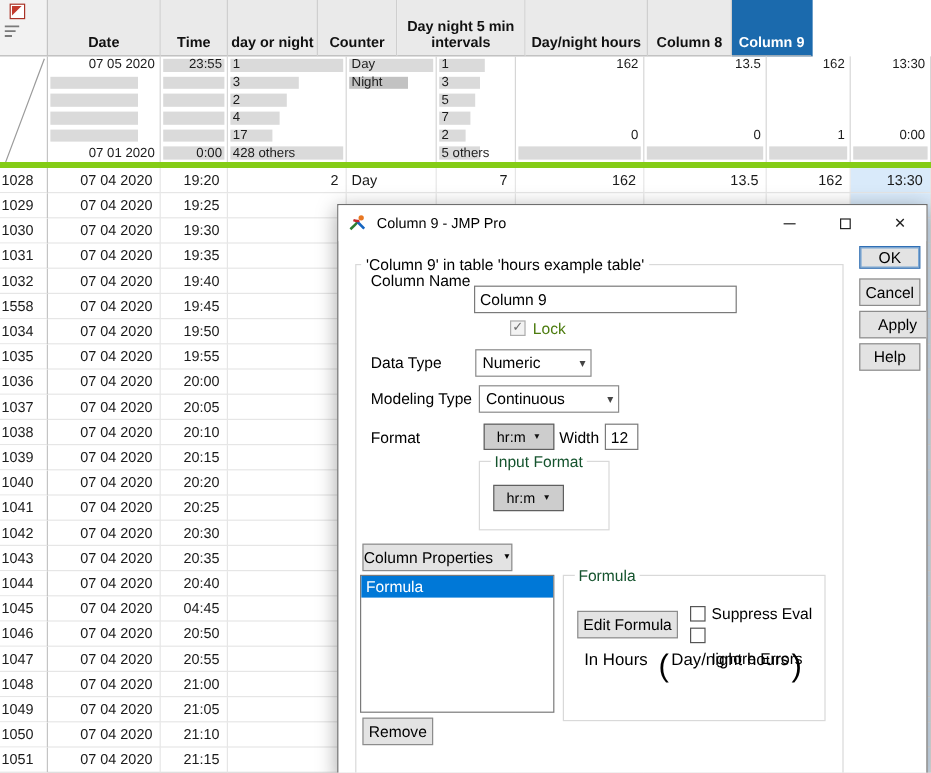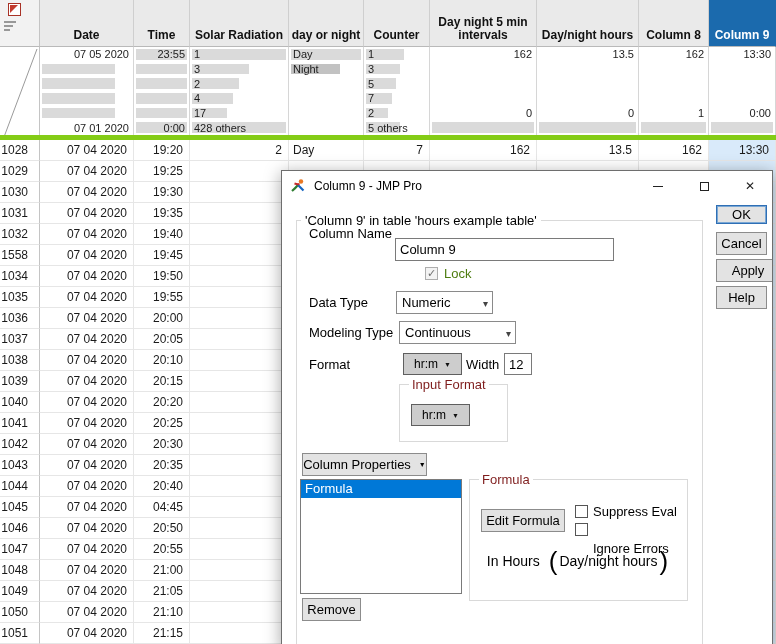--- a/index.html
+++ b/index.html
@@ -50,21 +50,21 @@
   .wbtn { position: absolute; top: 0; width: 46px; height: 30px; display: flex; align-items: center; justify-content: center; }
   .wbtn.min { left: 353px; } .wbtn.max { left: 399px; } .wbtn.close { left: 445px; }
   .glyph-min { width: 10px; height: 1px; background: #222; }
   .glyph-max { width: 9px; height: 9px; border: 1px solid #222; }
   .glyph-close { font-size: 12px; color: #222; line-height: 1; }
 
   .subtitle { position: absolute; left: 19px; top: 42px; font-size: 13px; color: #000; background: #fff;
               padding: 0 4px; z-index: 3; white-space: nowrap; }
   .groupbox { position: absolute; border: 1px solid #d9d9d9; background: transparent; }
   .gb-outer { left: 14px; top: 49px; width: 407px; height: 440px; }
-  .gb-label { position: absolute; font-size: 13px; color: #7f1d1d; background: #fff; padding: 0 3px; z-index: 3; white-space: nowrap; }
+  .gb-label { position: absolute; font-size: 13px; color: #14532d; background: #fff; padding: 0 3px; z-index: 3; white-space: nowrap; }
 
   .dlbl { position: absolute; font-size: 13px; color: #000; white-space: nowrap; z-index: 2; }
   .dlbl.disabled { color: #4d7c0f; }
 
   .tinput { position: absolute; border: 1px solid #7a7a7a; background: #fff; font-family: "Liberation Sans", sans-serif;
             font-size: 13px; padding: 0 4px; z-index: 2; outline: none; color: #000; }
 
   .combo { position: absolute; border: 1px solid #8a8a8a; background: #fff; display: flex; align-items: center;
            font-size: 13px; padding: 0 18px 0 5px; z-index: 2; }
   .combo .carrow { position: absolute; right: 4px; top: 50%; transform: translateY(-50%); font-size: 10px; color: #444; }
@@ -81,21 +81,21 @@
         display: flex; align-items: center; justify-content: center; }
   .cb.disabled { border-color: #adadad; background: #f3f3f3; }
   .cb .chk { font-size: 11px; line-height: 1; color: #6f6f6f; }
 
   .listbox { position: absolute; left: 18px; top: 308px; width: 162px; height: 115px; border: 1px solid #7a7a7a;
              background: #fff; z-index: 2; overflow: hidden; }
   .litem { height: 18px; line-height: 18px; font-size: 13px; padding-left: 4px; }
   .litem.selected { background: #0078d7; color: #fff; }
 
   .formula-expr { position: absolute; left: 187px; top: 370px; width: 219px; height: 40px; display: flex;
-                  align-items: center; justify-content: center; z-index: 2; }
+                  justify-content: center; z-index: 2; }
   .fx-pre, .fx-arg { font-size: 14px; color: #000; }
   .fx-pre { margin-right: 7px; }
   .fx-paren { font-size: 26px; font-weight: 300; color: #000; line-height: 26px; padding: 0 2px; }
 </style>
 </head>
 <body>
 
 <div id="app">
 
   <div>
@@ -107,23 +107,20 @@
           <line x1="1" y1="3" x2="13" y2="3" stroke="#7a7a7a" stroke-width="1.5"></line>
           <line x1="1" y1="7" x2="10" y2="7" stroke="#7a7a7a" stroke-width="1.5"></line>
           <line x1="1" y1="11" x2="7" y2="11" stroke="#7a7a7a" stroke-width="1.5"></line>
         </svg>
       </div>
       <div class="hcell w-date">
           <span>Date</span>
         </div>
       <div class="hcell w-time">
           <span>Time</span>
-        </div>
-      <div class="hcell w-solar">
-          <span>Solar Radiation</span>
         </div>
       <div class="hcell w-day">
           <span>day or night</span>
         </div>
       <div class="hcell w-counter">
           <span>Counter</span>
         </div>
       <div class="hcell w-int">
           <span>Day night 5 min intervals</span>
         </div>

